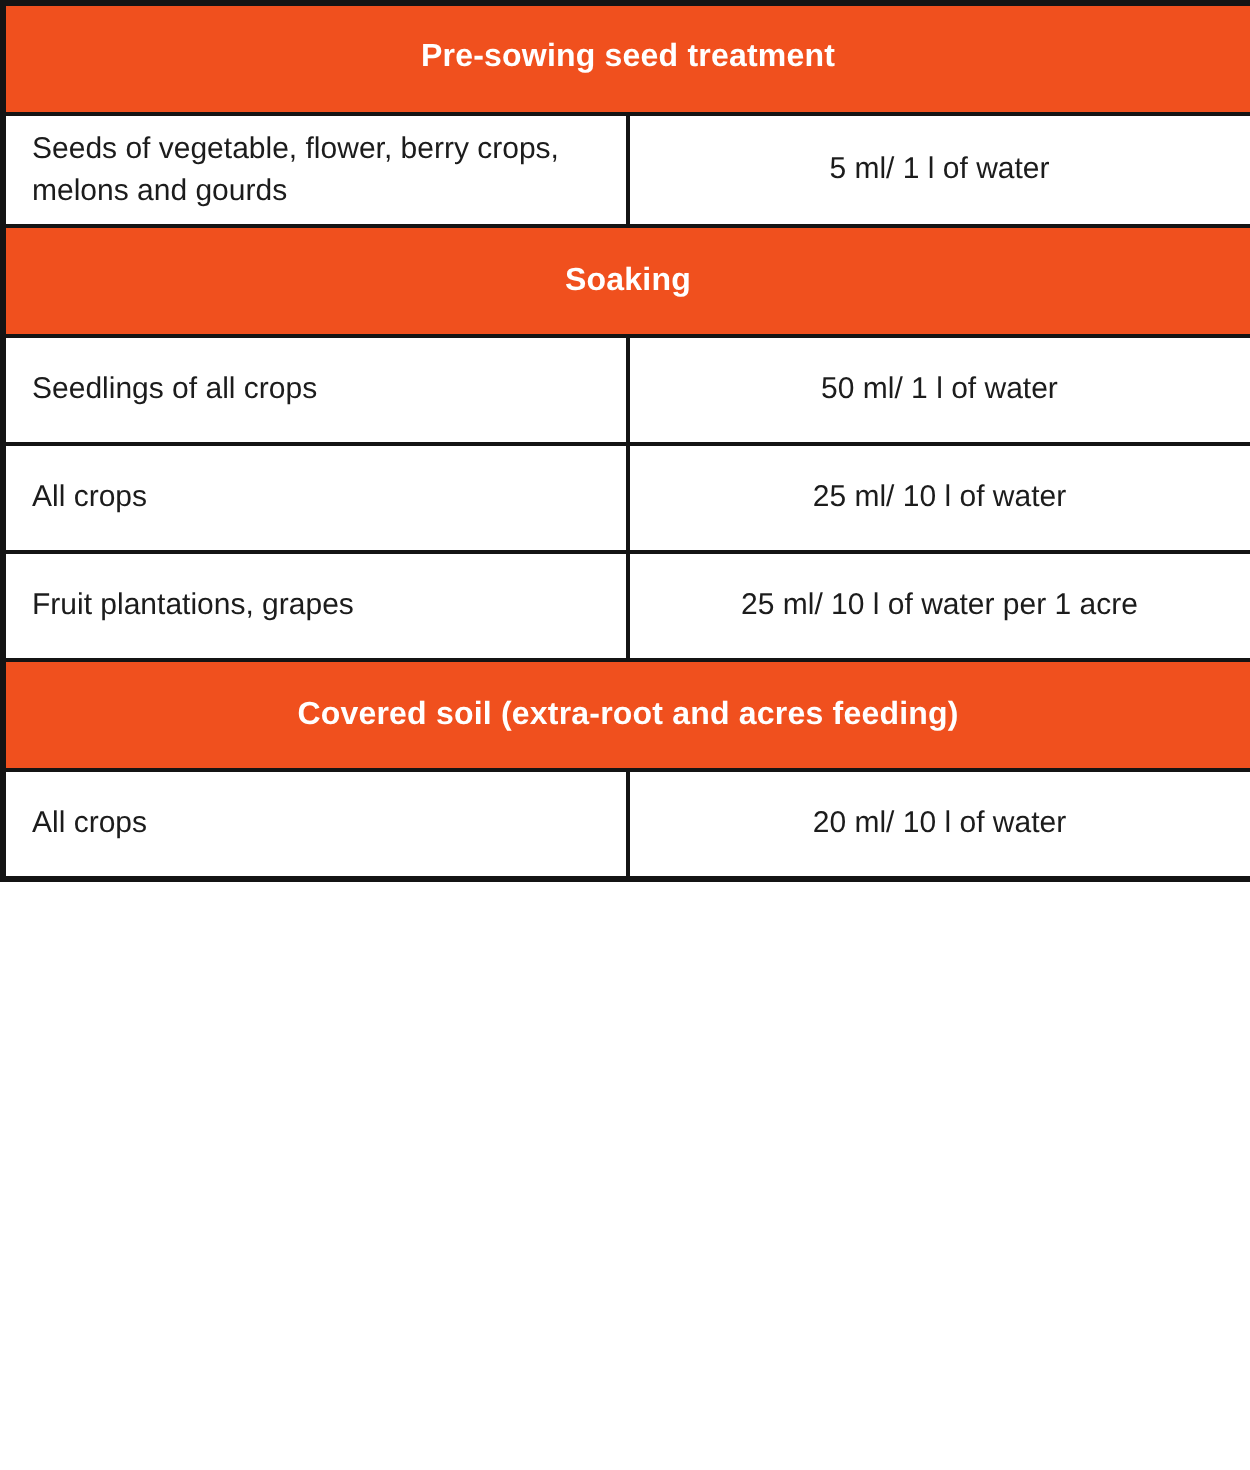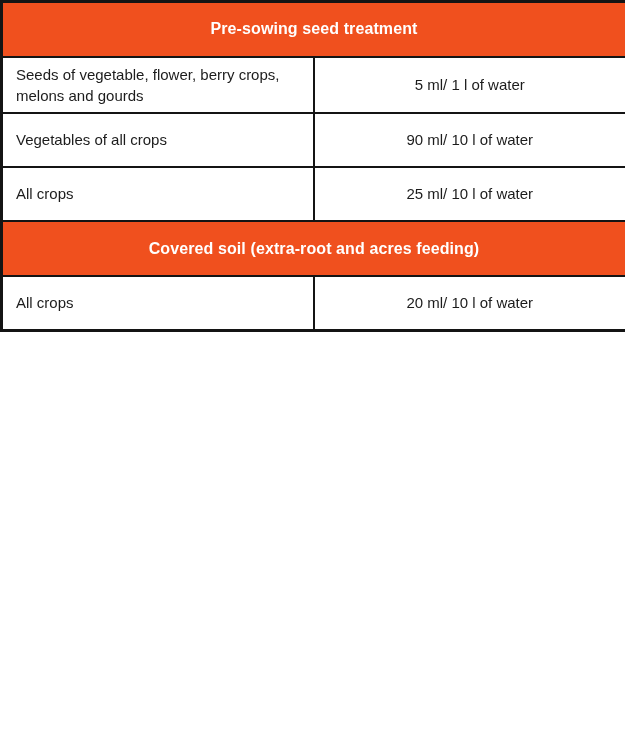--- a/index.html
+++ b/index.html
@@ -69,35 +69,42 @@
   <tr>
     <td colspan="2" class="header-cell">Pre-sowing seed treatment</td>
   </tr>
 
   <tr>
     <td class="crop-cell">Seeds of vegetable, flower, berry crops, melons and gourds</td>
     <td class="dosage-cell">5 ml/ 1 l of water</td>
   </tr>
 
 
+  <tr>
+    <td colspan="2" class="header-cell">Soaking</td>
+  </tr>
 
   <tr>
-    <td class="crop-cell">Vegetables of all crops</td>
-    <td class="dosage-cell">90 ml/ 10 l of water</td>
+    <td class="crop-cell">Seedlings of all crops</td>
+    <td class="dosage-cell">50 ml/ 1 l of water</td>
   </tr>
 
 
   <tr>
     <td class="crop-cell">All crops</td>
     <td class="dosage-cell">25 ml/ 10 l of water</td>
   </tr>
 
 
 
 
+  <tr>
+    <td class="crop-cell">Fruit plantations, grapes</td>
+    <td class="dosage-cell">25 ml/ 10 l of water per 1 acre</td>
+  </tr>
 
   <tr>
     <td colspan="2" class="header-cell">Covered soil (extra-root and acres feeding)</td>
   </tr>
 
   <tr>
     <td class="crop-cell">All crops</td>
     <td class="dosage-cell">20 ml/ 10 l of water</td>
   </tr>
 </tbody>

